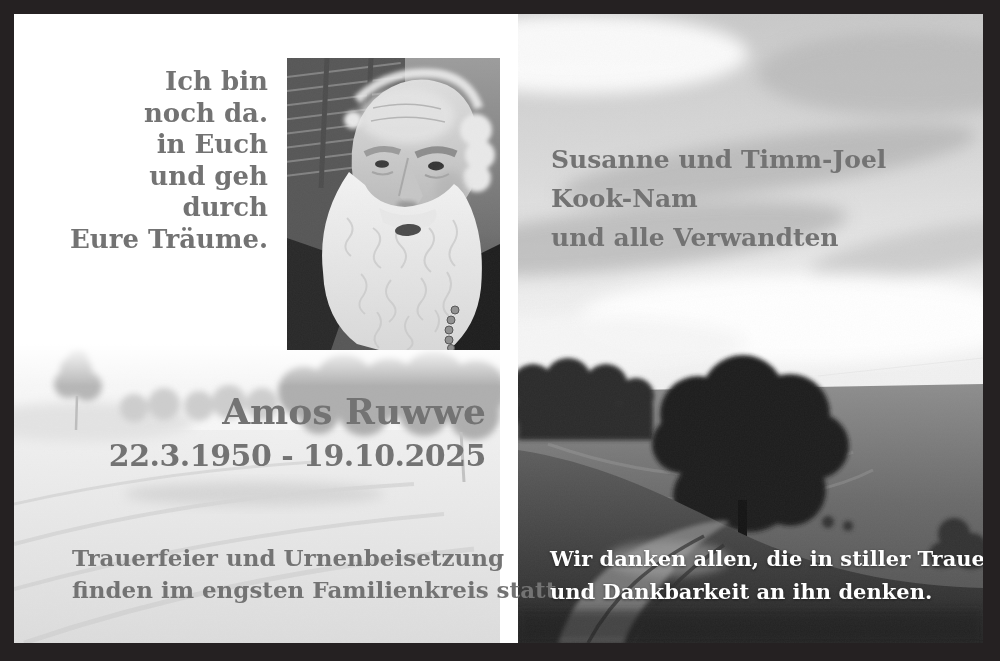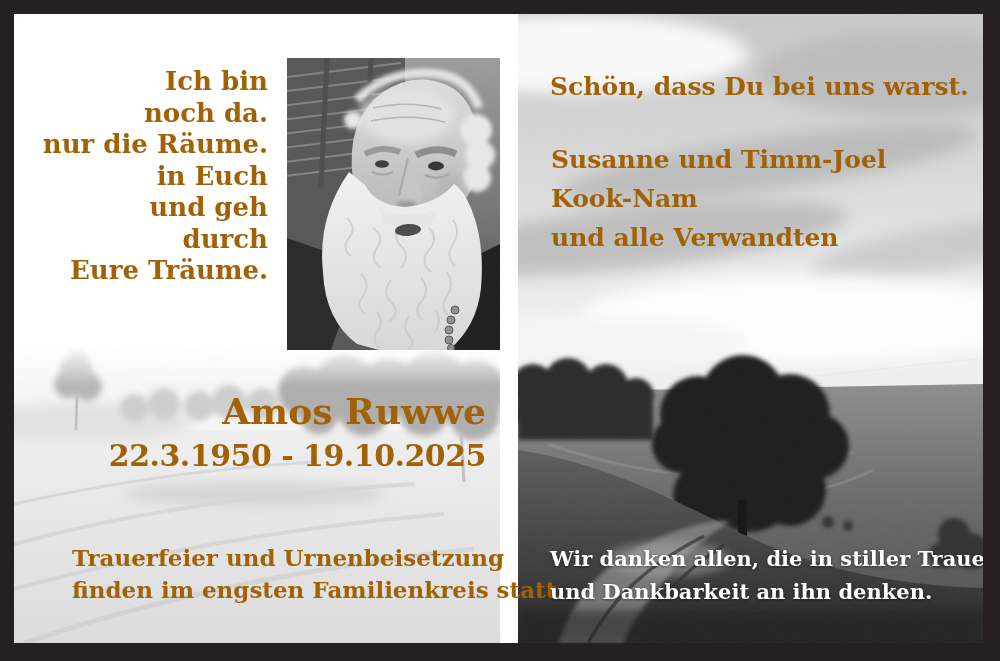--- a/index.html
+++ b/index.html
@@ -12,21 +12,21 @@
     background:#ffffff;overflow:hidden;
   }
   .panel{position:absolute;top:0;height:100%;}
   .panel-left{left:0;width:486px;background:#ffffff;}
   .panel-gap{left:486px;width:18px;background:#ffffff;}
   .panel-right{left:504px;width:465px;}
   svg.art{position:absolute;display:block;}
   #left-landscape{left:0;top:330px;width:486px;height:299px;z-index:1;}
   #right-landscape{left:504px;top:0;width:465px;height:629px;z-index:1;}
   #portrait{left:273px;top:44px;width:213px;height:292px;z-index:2;}
-  .txt{position:absolute;z-index:3;color:#a16207;font-weight:bold;white-space:nowrap;}
+  .txt{position:absolute;z-index:3;color:#737373;font-weight:bold;white-space:nowrap;}
   .poem{top:52px;right:715px;text-align:right;font-size:26px;line-height:31.5px;}
   .greeting{left:536px;top:58px;font-size:25px;}
   .family{left:537px;top:126px;font-size:25px;line-height:39px;}
   .name{right:497px;top:376px;text-align:right;font-size:36px;}
   .dates{right:497px;top:424px;text-align:left;font-size:30px;letter-spacing:-0.5px;}
   .funeral{left:58px;top:528px;width:440px;text-align:left;font-size:23px;line-height:32px;}
   .thanks{left:536px;top:528px;font-size:21px;line-height:33px;color:#ffffff;
           text-shadow:0 1px 3px rgba(0,0,0,.55);}
   .line{display:block;}
 </style>
@@ -293,28 +293,26 @@
           <circle cx="162" cy="272" r="4"></circle>
           <circle cx="162" cy="282" r="4"></circle>
           <circle cx="164" cy="290" r="3.5"></circle>
       </g>
       <rect x="0" y="0" width="213" height="292" filter="url(#pgrain)" opacity=".12"></rect>
     </svg>
 
     <div class="txt poem">
       <span class="line">Ich bin</span>
       <span class="line">noch da.</span>
-      <span class="line">nur die Räume.</span>
       <span class="line">in Euch</span>
       <span class="line">und geh</span>
       <span class="line">durch</span>
       <span class="line">Eure Träume.</span>
     </div>
 
-    <div class="txt greeting">Schön, dass Du bei uns warst.</div>
 
     <div class="txt family">
       <span class="line">Susanne und Timm-Joel</span>
       <span class="line">Kook-Nam</span>
       <span class="line">und alle Verwandten</span>
     </div>
 
     <div class="txt name">Amos Ruwwe</div>
     <div class="txt dates">22.3.1950 - 19.10.2025</div>
 

